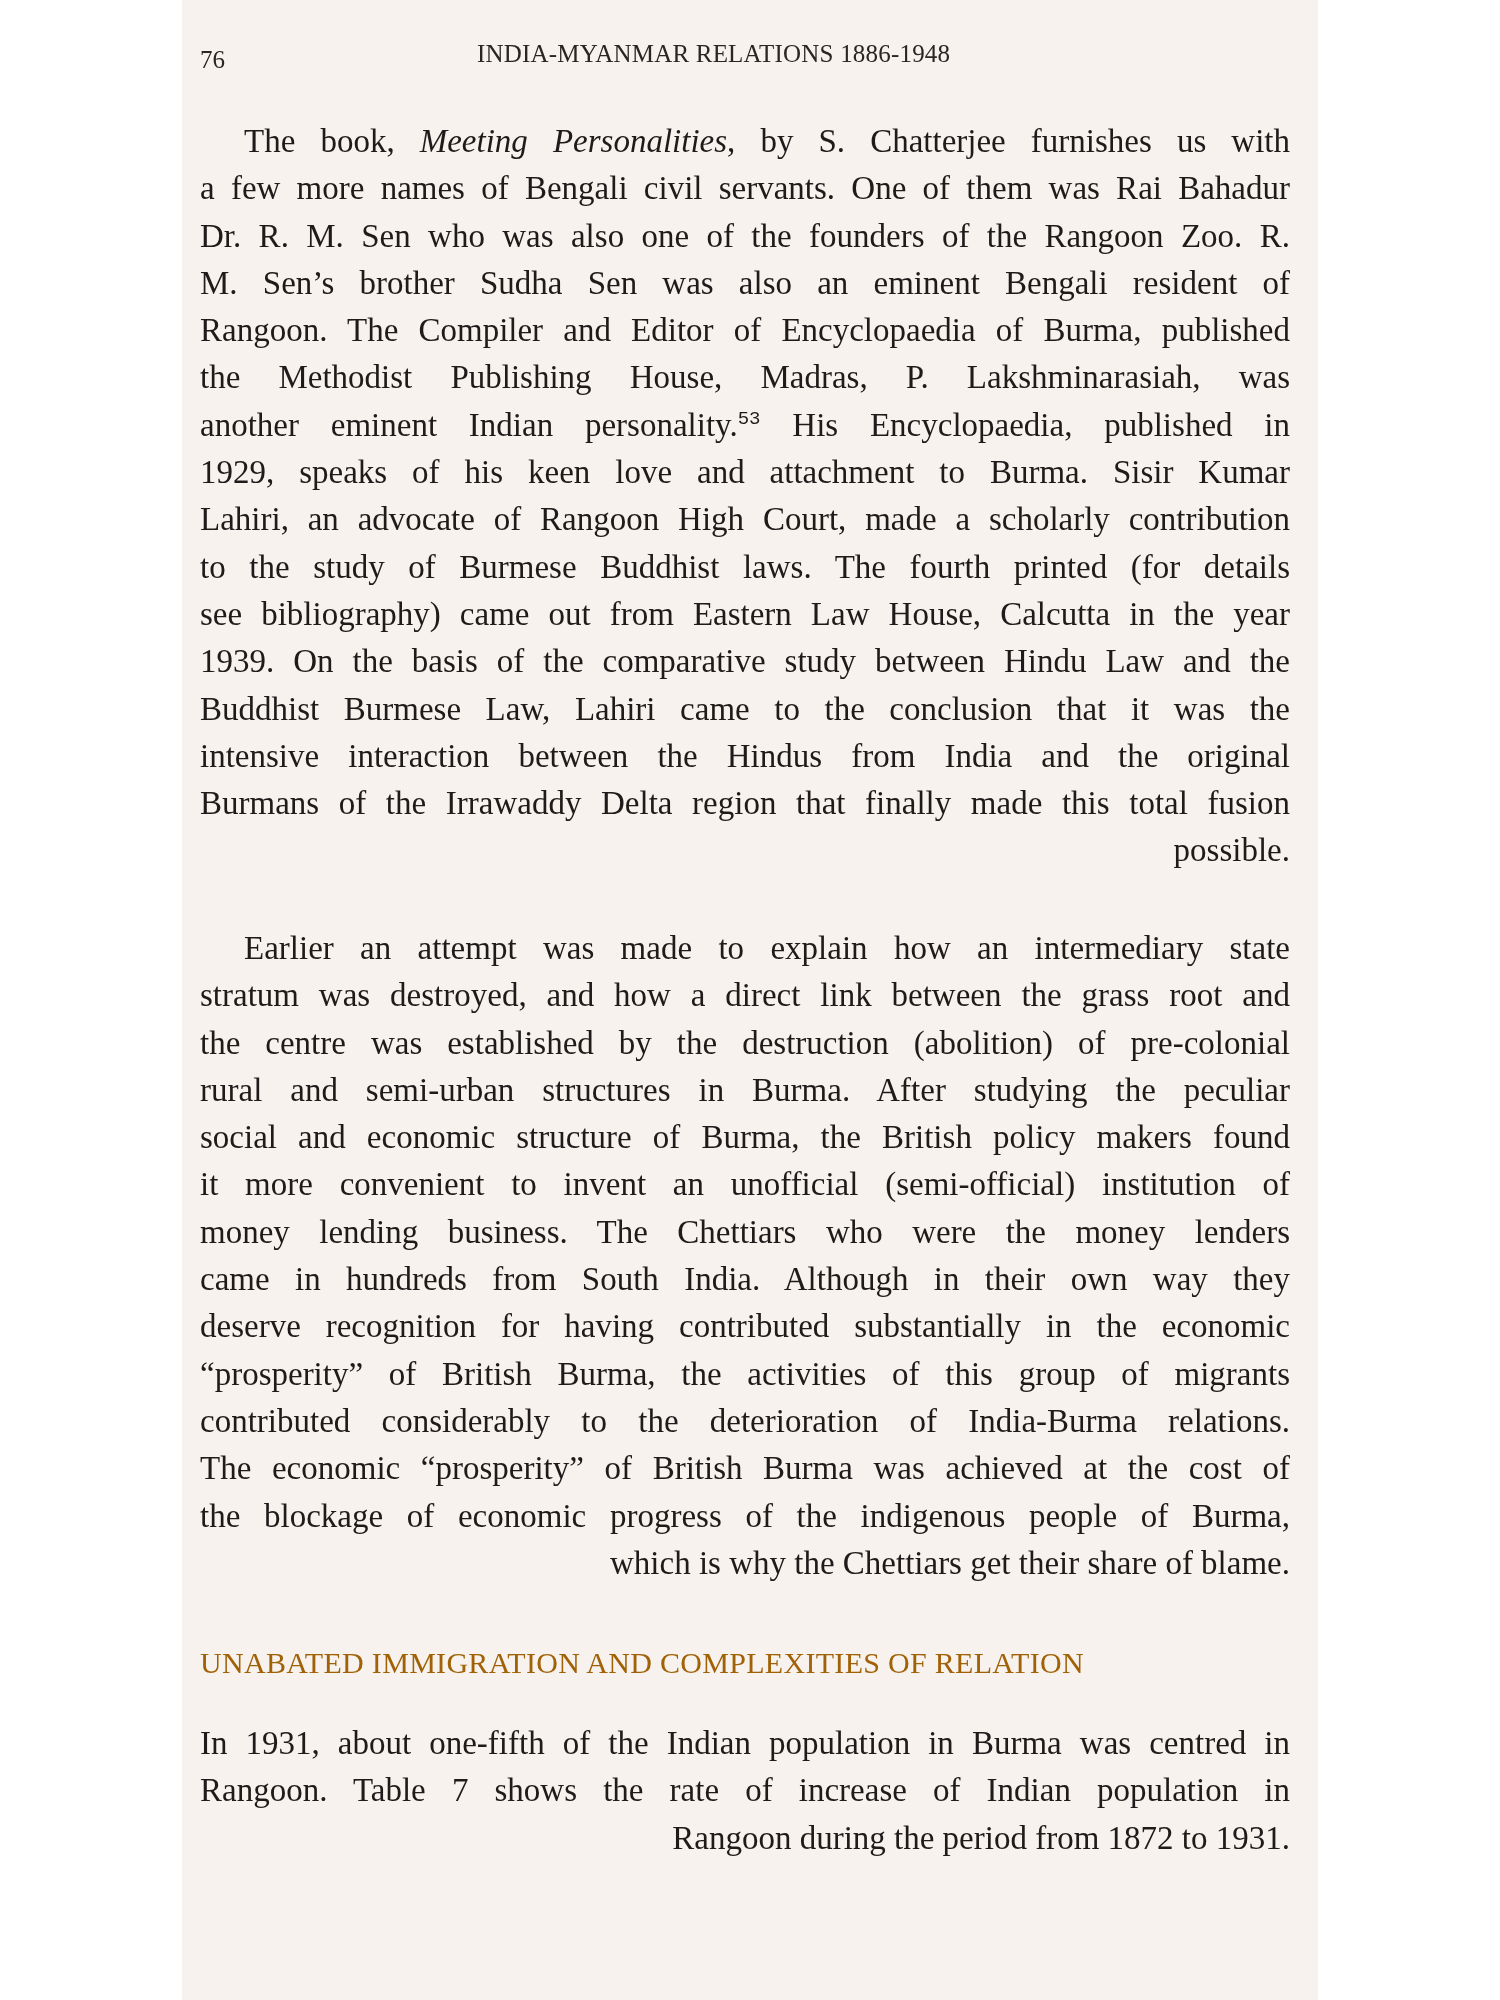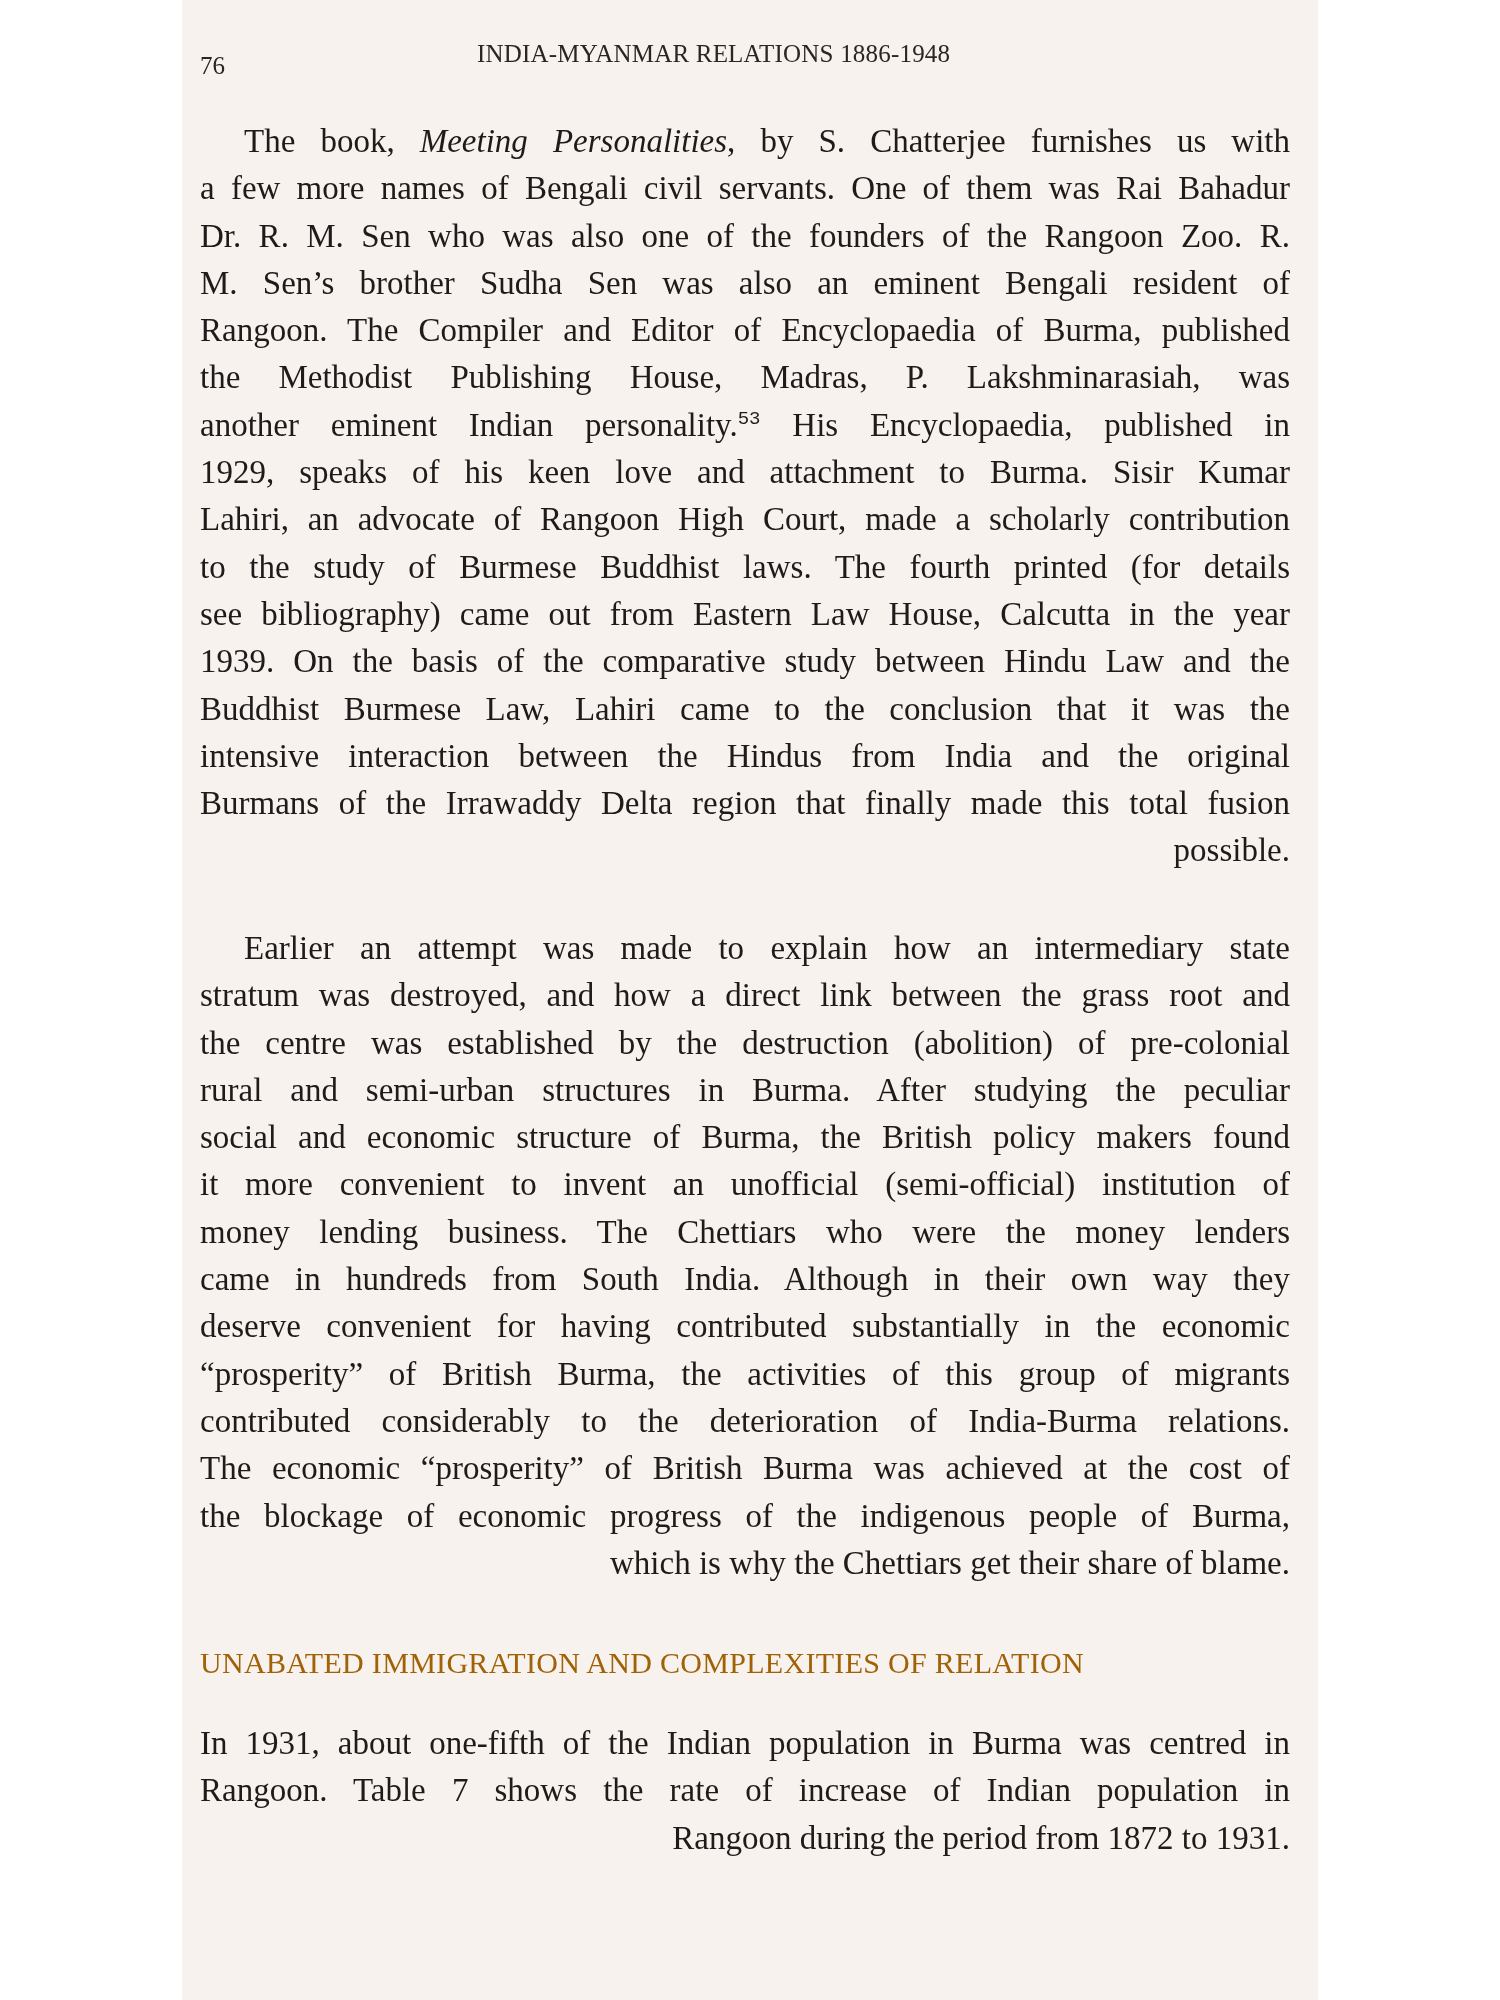--- a/index.html
+++ b/index.html
@@ -27,21 +27,21 @@
       left: 18px;
       width: 1100px;
       height: 34px;
       font-family: "Liberation Serif", serif;
       font-size: 25px;
       color: #2a2624;
     }
     .page-number {
       position: absolute;
       left: 0;
-      top: 12px;
+      top: 6px;
     }
     .book-title {
       position: absolute;
       left: 277px;
       top: 0;
       letter-spacing: 0.2px;
     }
     .body-text {
       position: absolute;
       left: 18px;
@@ -125,21 +125,21 @@
 
   <div class="body-text" id="para-2">
     <div class="jline indent">Earlier an attempt was made to explain how an intermediary state</div>
     <div class="jline">stratum was destroyed, and how a direct link between the grass root and</div>
     <div class="jline">the centre was established by the destruction (abolition) of pre-colonial</div>
     <div class="jline">rural and semi-urban structures in Burma. After studying the peculiar</div>
     <div class="jline">social and economic structure of Burma, the British policy makers found</div>
     <div class="jline">it more convenient to invent an unofficial (semi-official) institution of</div>
     <div class="jline">money lending business. The Chettiars who were the money lenders</div>
     <div class="jline">came in hundreds from South India. Although in their own way they</div>
-    <div class="jline">deserve convenient for having contributed substantially in the economic</div>
+    <div class="jline">deserve recognition for having contributed substantially in the economic</div>
     <div class="jline">“prosperity” of British Burma, the activities of this group of migrants</div>
     <div class="jline">contributed considerably to the deterioration of India-Burma relations.</div>
     <div class="jline">The economic “prosperity” of British Burma was achieved at the cost of</div>
     <div class="jline">the blockage of economic progress of the indigenous people of Burma,</div>
     <div class="jline last">which is why the Chettiars get their share of blame.</div>
   </div>
 
   <div class="section-heading">UNABATED IMMIGRATION AND COMPLEXITIES OF RELATION</div>
 
   <div class="body-text" id="para-3">

